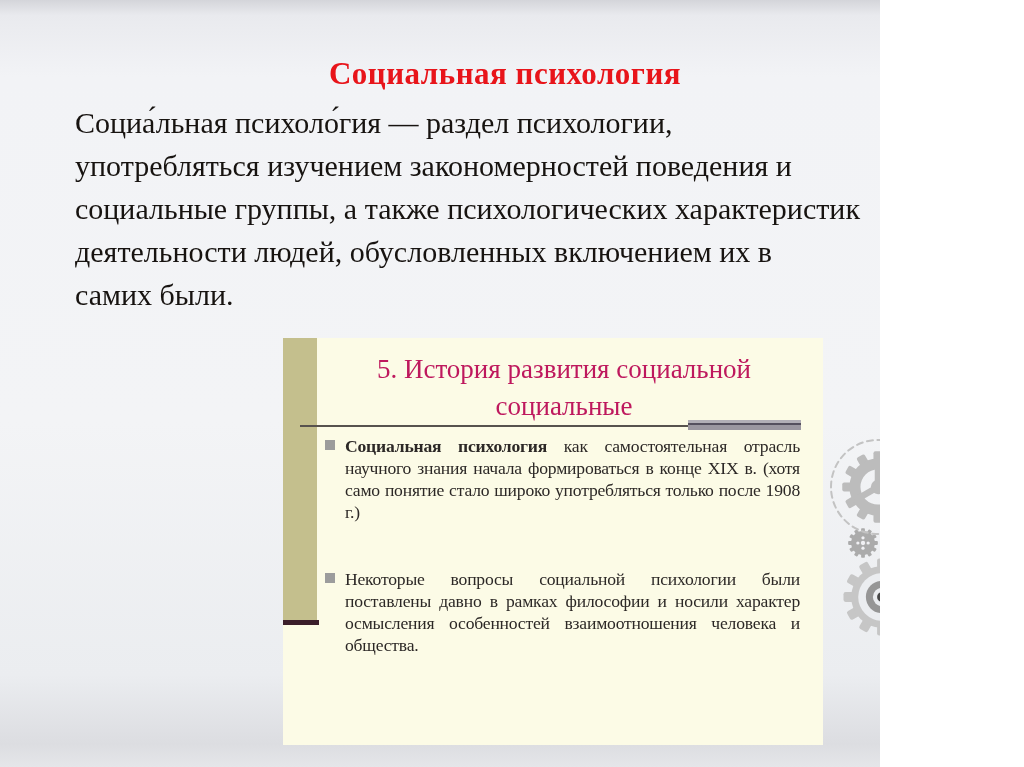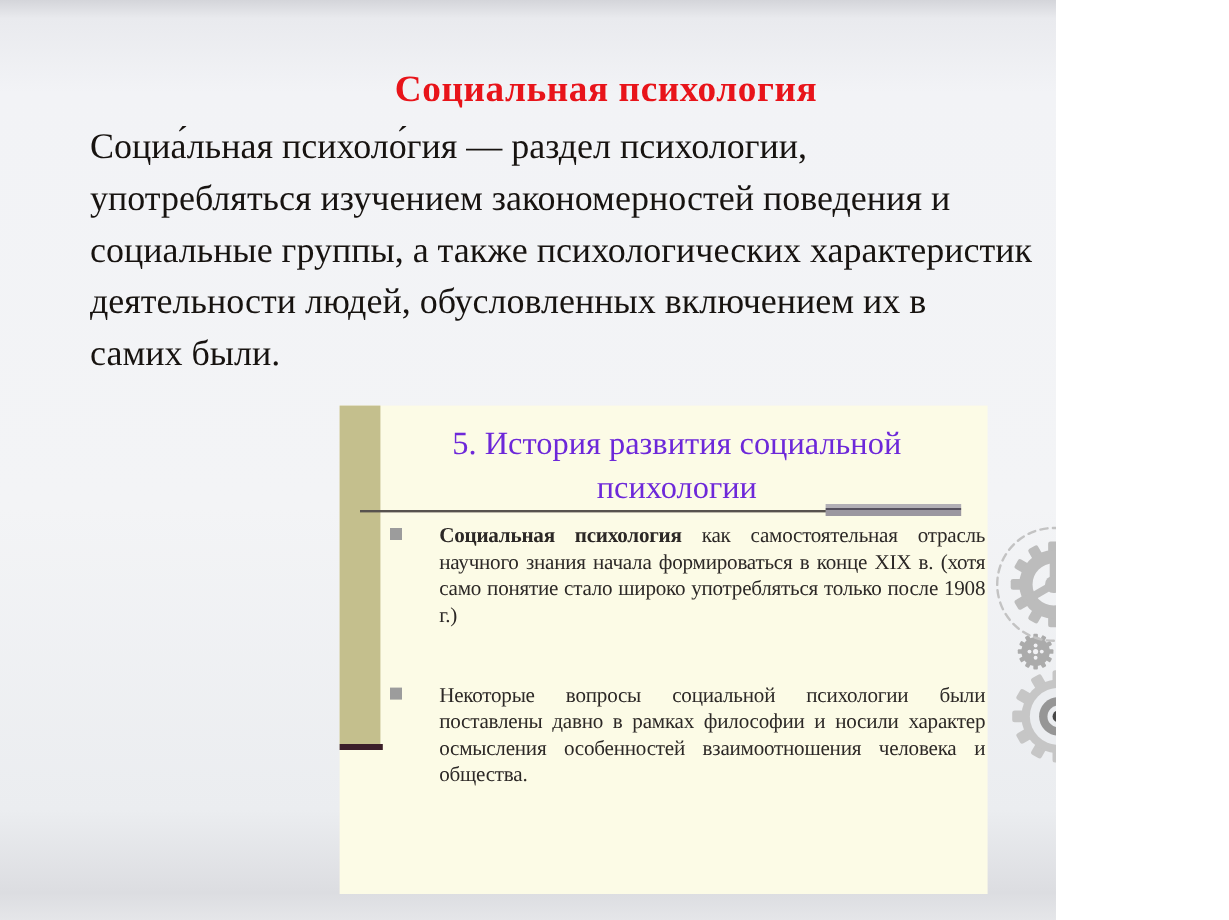--- a/index.html
+++ b/index.html
@@ -15,28 +15,28 @@
   .definition{position:absolute;left:75px;top:101px;color:#171310;font-size:30px;line-height:43px;}
   .definition .dline{white-space:nowrap;}
   .slide{
     position:absolute;left:283px;top:338px;width:540px;height:407px;
     background:#fcfbe6;
   }
   .slide .band{position:absolute;left:0;top:0;width:34px;height:282px;}
   .slide .band-line{position:absolute;left:0;top:282px;width:36px;height:5px;}
   .slide-title{
     position:absolute;left:34px;top:13px;width:494px;text-align:center;
-    color:#6d28d9;font-size:27px;line-height:37px;
+    color:#be185d;font-size:27px;line-height:37px;
   }
   .title-rule{position:absolute;left:17px;top:87px;width:390px;height:2px;background:#57524e;}
   .title-rule-bar{
     position:absolute;left:405px;top:82px;width:113px;height:10px;
     background:linear-gradient(180deg,#b2afb6 0 3px,#55505e 3px 5px,#9b97a0 5px 10px);
   }
-  .bullet{position:absolute;left:42px;display:flex;align-items:flex-start;gap:21px;}
+  .bullet{position:absolute;left:42px;display:flex;align-items:flex-start;}
   .bullet .sq{flex:0 0 auto;width:10px;height:10px;background:#9c9c9c;margin-top:5px;}
   .bullet .btxt{
     margin-left:10px;width:455px;text-align:justify;color:#2c2826;
     font-size:17.6px;line-height:22px;letter-spacing:-.2px;
   }
   .bullet-1{top:97px;}
   .bullet-2{top:230px;}
   .illustration{position:absolute;left:820px;top:375px;width:204px;height:392px;}
 </style>
 </head>
@@ -52,21 +52,21 @@
     <div class="dline">социальные группы, а также психологических характеристик</div>
     <div class="dline">деятельности людей, обусловленных включением их в</div>
     <div class="dline">самих были.</div>
   </div>
 
   <div class="slide">
     <div class="band" style="background:#c4bf8d;"></div>
     <div class="band-line" style="background:#3b1e2a;"></div>
     <div class="slide-title">
       <div>5. История развития социальной</div>
-      <div>психологии</div>
+      <div>социальные</div>
     </div>
     <div class="title-rule"></div>
     <div class="title-rule-bar"></div>
 
     <div class="bullet bullet-1">
       <span class="sq"></span>
       <span class="btxt"><b>Социальная психология</b><span> как самостоятельная отрасль научного знания начала формироваться в конце XIX в. (хотя само понятие стало широко употребляться только после 1908 г.)</span></span>
     </div>
 
     <div class="bullet bullet-2">

